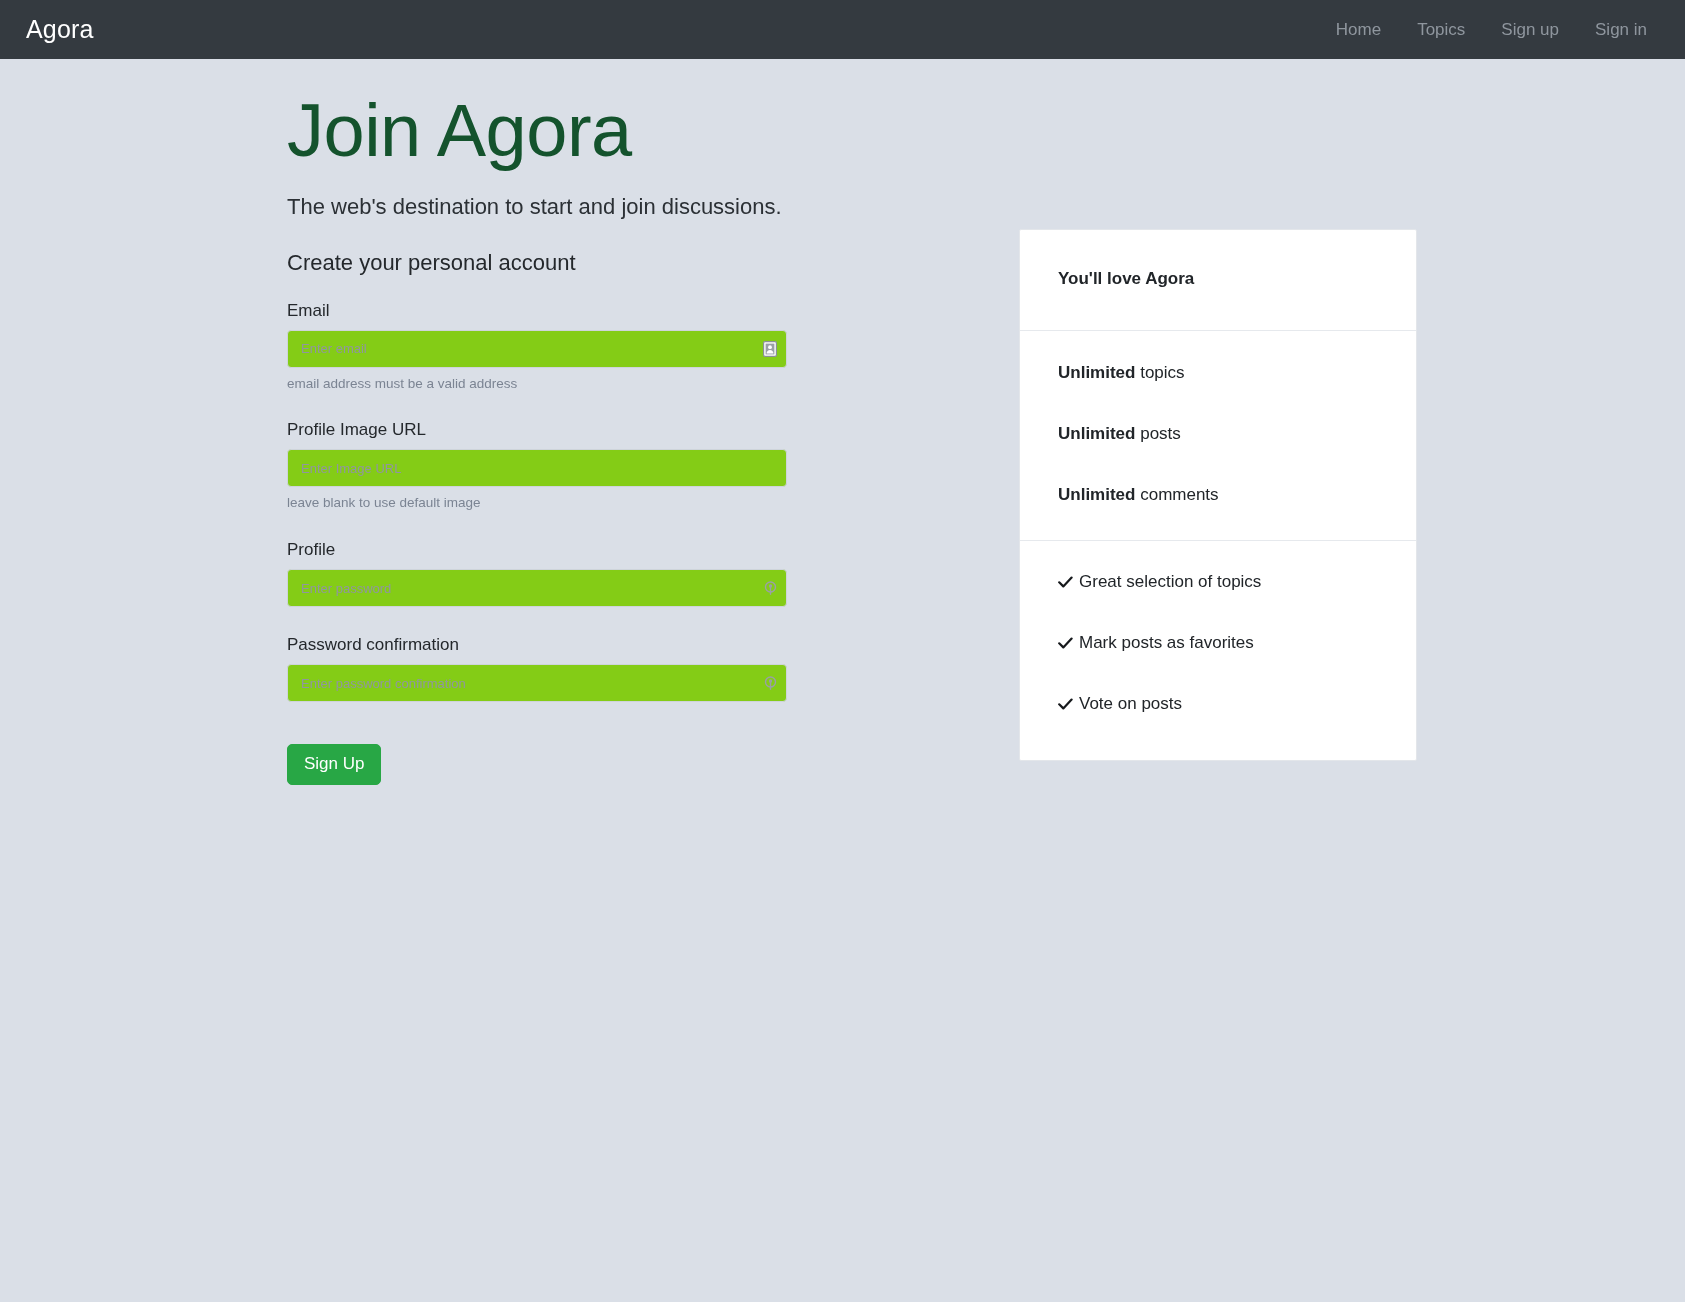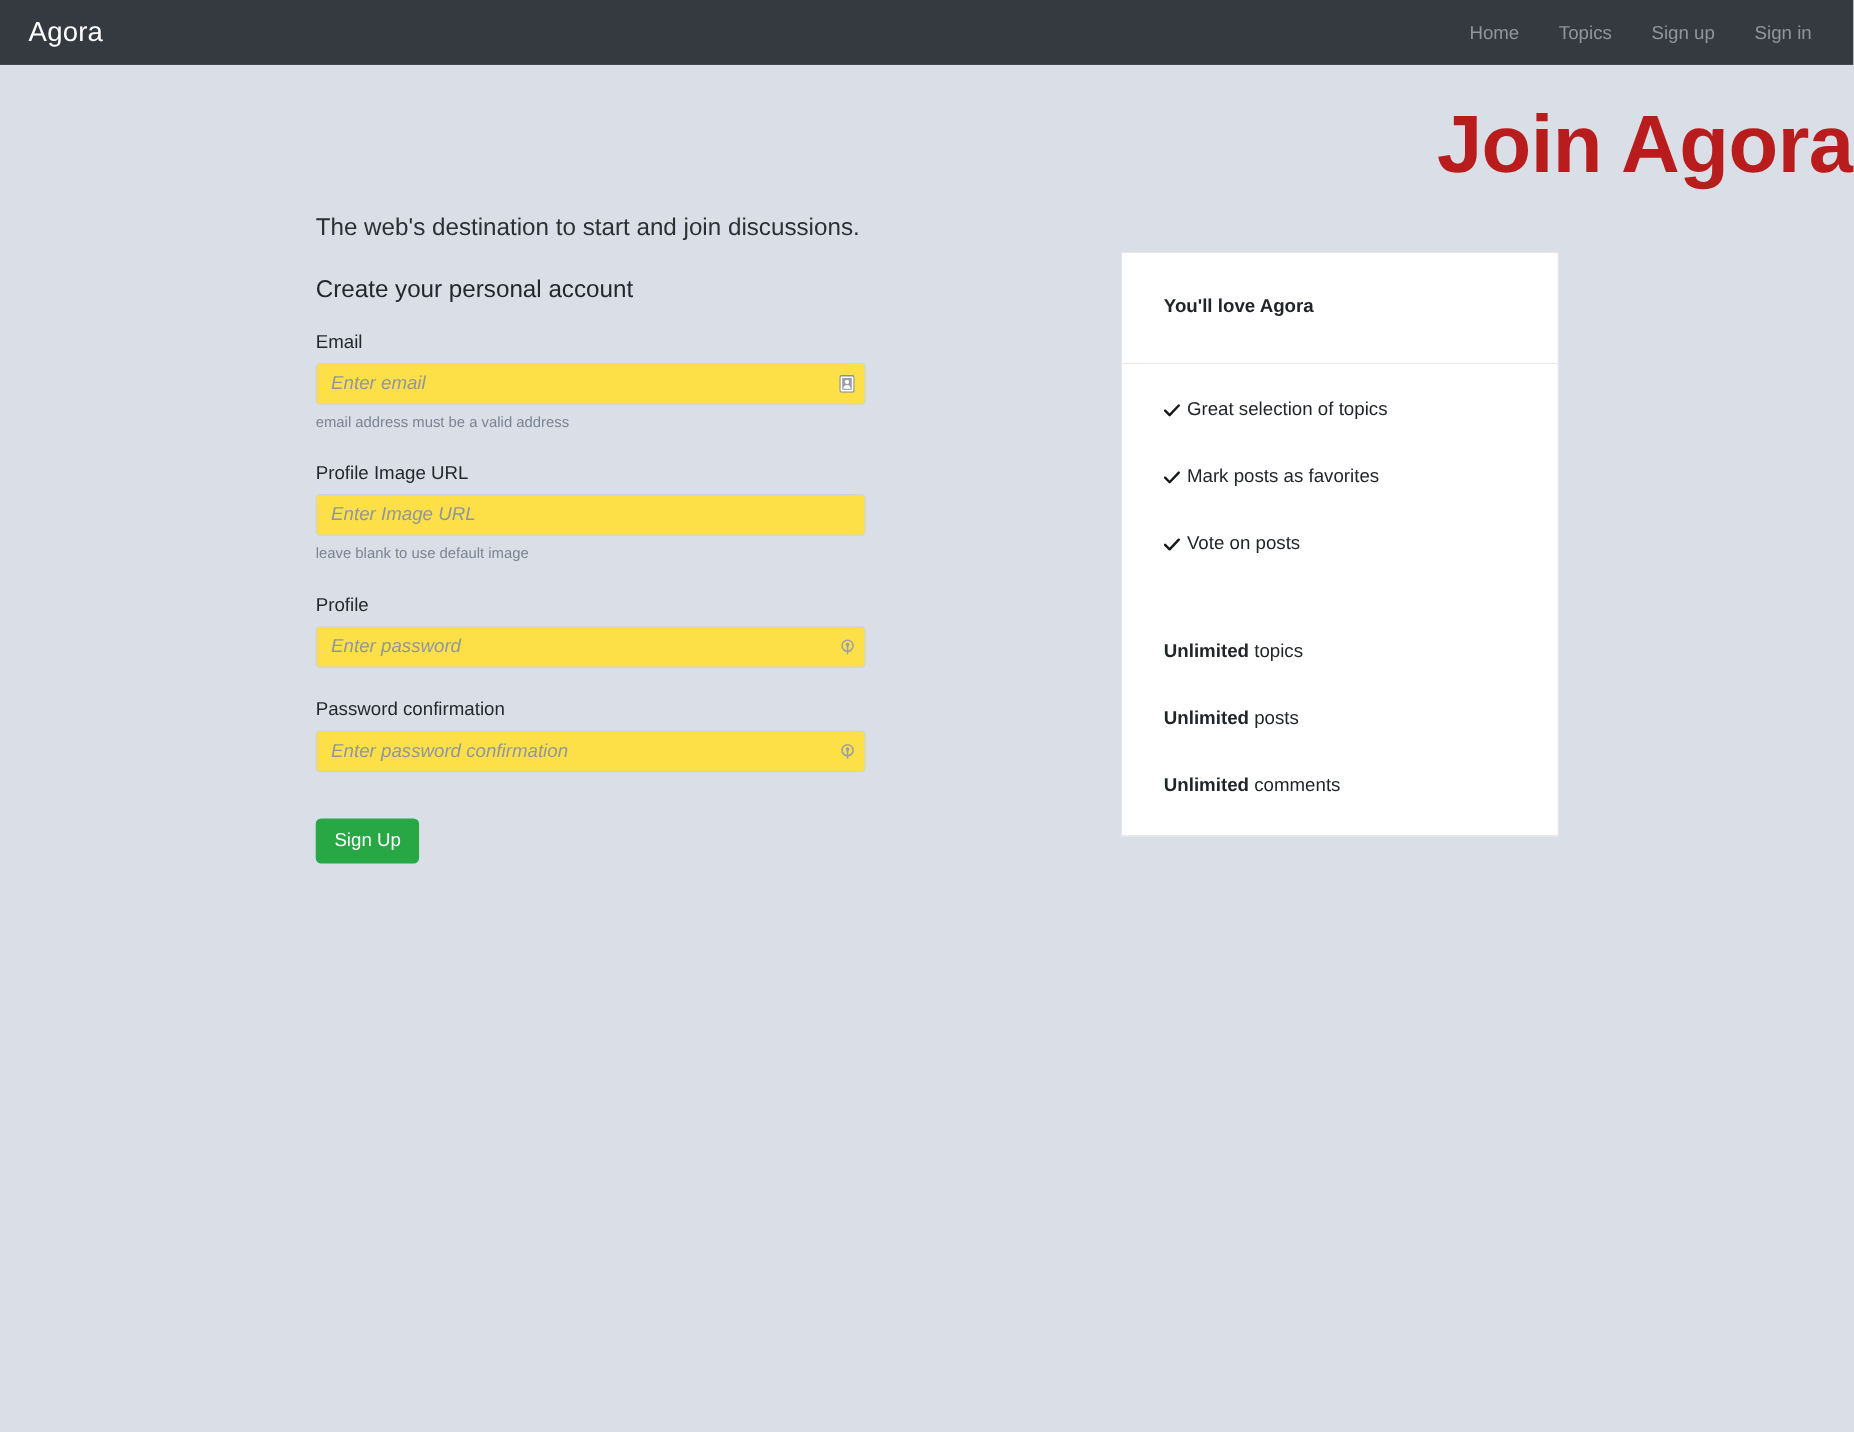--- a/index.html
+++ b/index.html
@@ -52,25 +52,24 @@
   .page {
     position: relative;
     padding: 0;
   }
   .hero {
     padding: 28px 0 0 287px;
   }
   .hero h1 {
     margin: 0;
     font-size: 74px;
-    font-weight: 700;
+    font-weight: 400;
     line-height: 1.18;
-    color: #b91c1c;
+    color: #14532d;
     letter-spacing: -0.5px;
-    text-align: right;
   }
   .hero .lead {
     margin: 18px 0 0 0;
     font-size: 22px;
     font-weight: 400;
     color: #2b3035;
     line-height: 1.4;
   }
 
   .columns {
@@ -99,28 +98,27 @@
   }
   .input-wrap {
     position: relative;
     width: 500px;
   }
   .text-input {
     width: 500px;
     height: 38px;
     border: 1px solid #ced4da;
     border-radius: 4px;
-    background: #fde047;
-    font-size: 17px;
+    background: #84cc16;
+    font-size: 13px;
     font-family: "Liberation Sans", sans-serif;
     color: #495057;
     padding: 4px 36px 4px 13px;
     outline: none;
     display: block;
-    font-style: italic;
   }
   .text-input::placeholder { color: #9096a0; opacity: 1; }
 
   .input-icon {
     position: absolute;
     right: 9px;
     top: 50%;
     transform: translateY(-50%);
     width: 16px;
     height: 16px;
@@ -288,20 +286,32 @@
       <button class="signup-btn" type="button">Sign Up</button>
     </div>
 
     <div class="card-col">
       <div class="card">
 
         <div class="card-header">
           <div class="card-header-title">You'll love Agora</div>
         </div>
 
+        <div class="card-section">
+          <div class="card-row">
+            <b>Unlimited</b><span> topics</span>
+          </div>
+          <div class="card-row">
+            <b>Unlimited</b><span> posts</span>
+          </div>
+          <div class="card-row">
+            <b>Unlimited</b><span> comments</span>
+          </div>
+        </div>
+
         <div class="card-section last">
           <div class="check-row">
             <span class="check-icon">
               <svg width="15" height="12" viewBox="0 0 15 12" aria-hidden="true">
                 <path d="M1.2 6.3L5.3 10.4L13.6 1.6" fill="none" stroke="#16191c" stroke-width="2.2" stroke-linecap="round" stroke-linejoin="round"></path>
               </svg>
             </span>
             <span>Great selection of topics</span>
           </div>
           <div class="check-row">
@@ -315,29 +325,17 @@
           <div class="check-row">
             <span class="check-icon">
               <svg width="15" height="12" viewBox="0 0 15 12" aria-hidden="true">
                 <path d="M1.2 6.3L5.3 10.4L13.6 1.6" fill="none" stroke="#16191c" stroke-width="2.2" stroke-linecap="round" stroke-linejoin="round"></path>
               </svg>
             </span>
             <span>Vote on posts</span>
           </div>
         </div>
 
-        <div class="card-section">
-          <div class="card-row">
-            <b>Unlimited</b><span> topics</span>
-          </div>
-          <div class="card-row">
-            <b>Unlimited</b><span> posts</span>
-          </div>
-          <div class="card-row">
-            <b>Unlimited</b><span> comments</span>
-          </div>
-        </div>
-
       </div>
     </div>
 
   </div>
 </div>
 
 </body></html>

